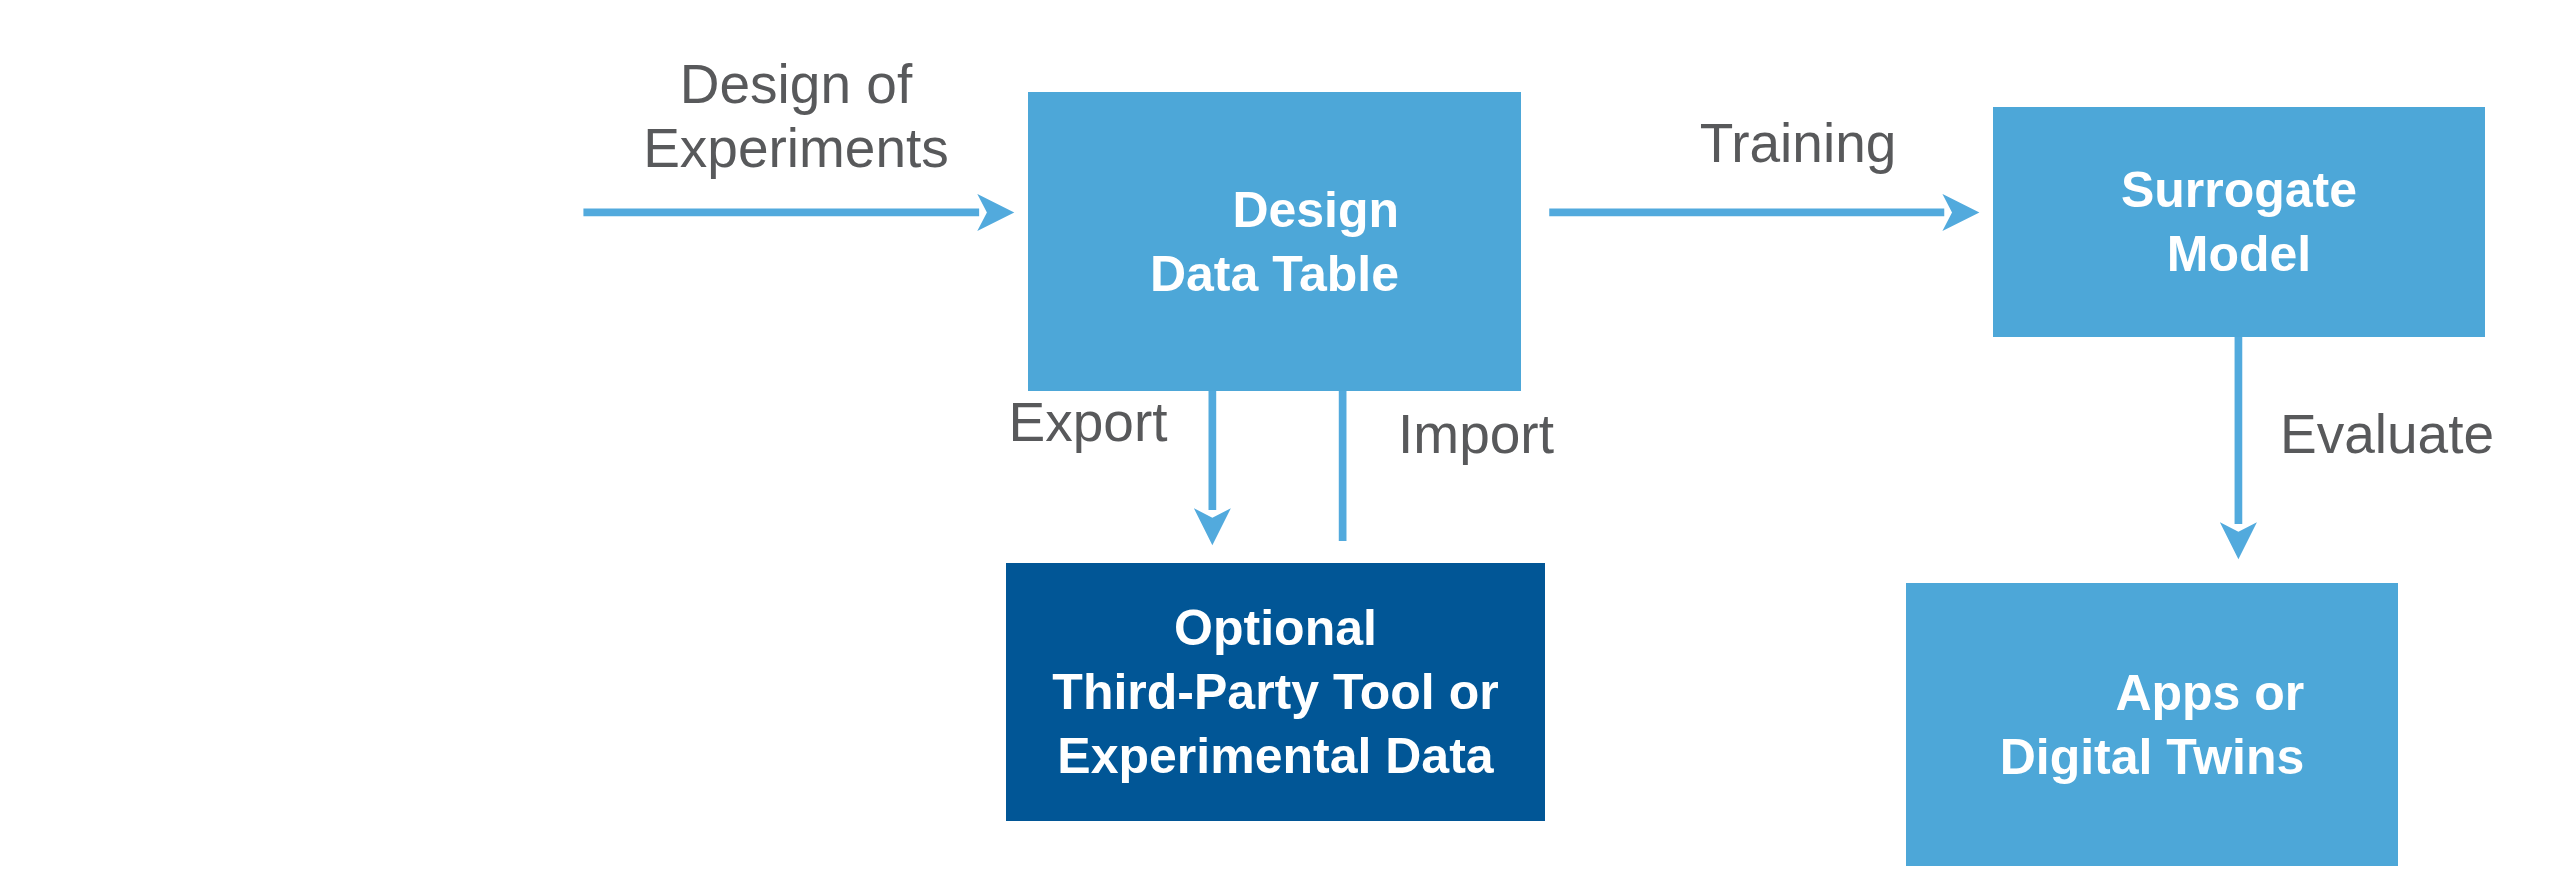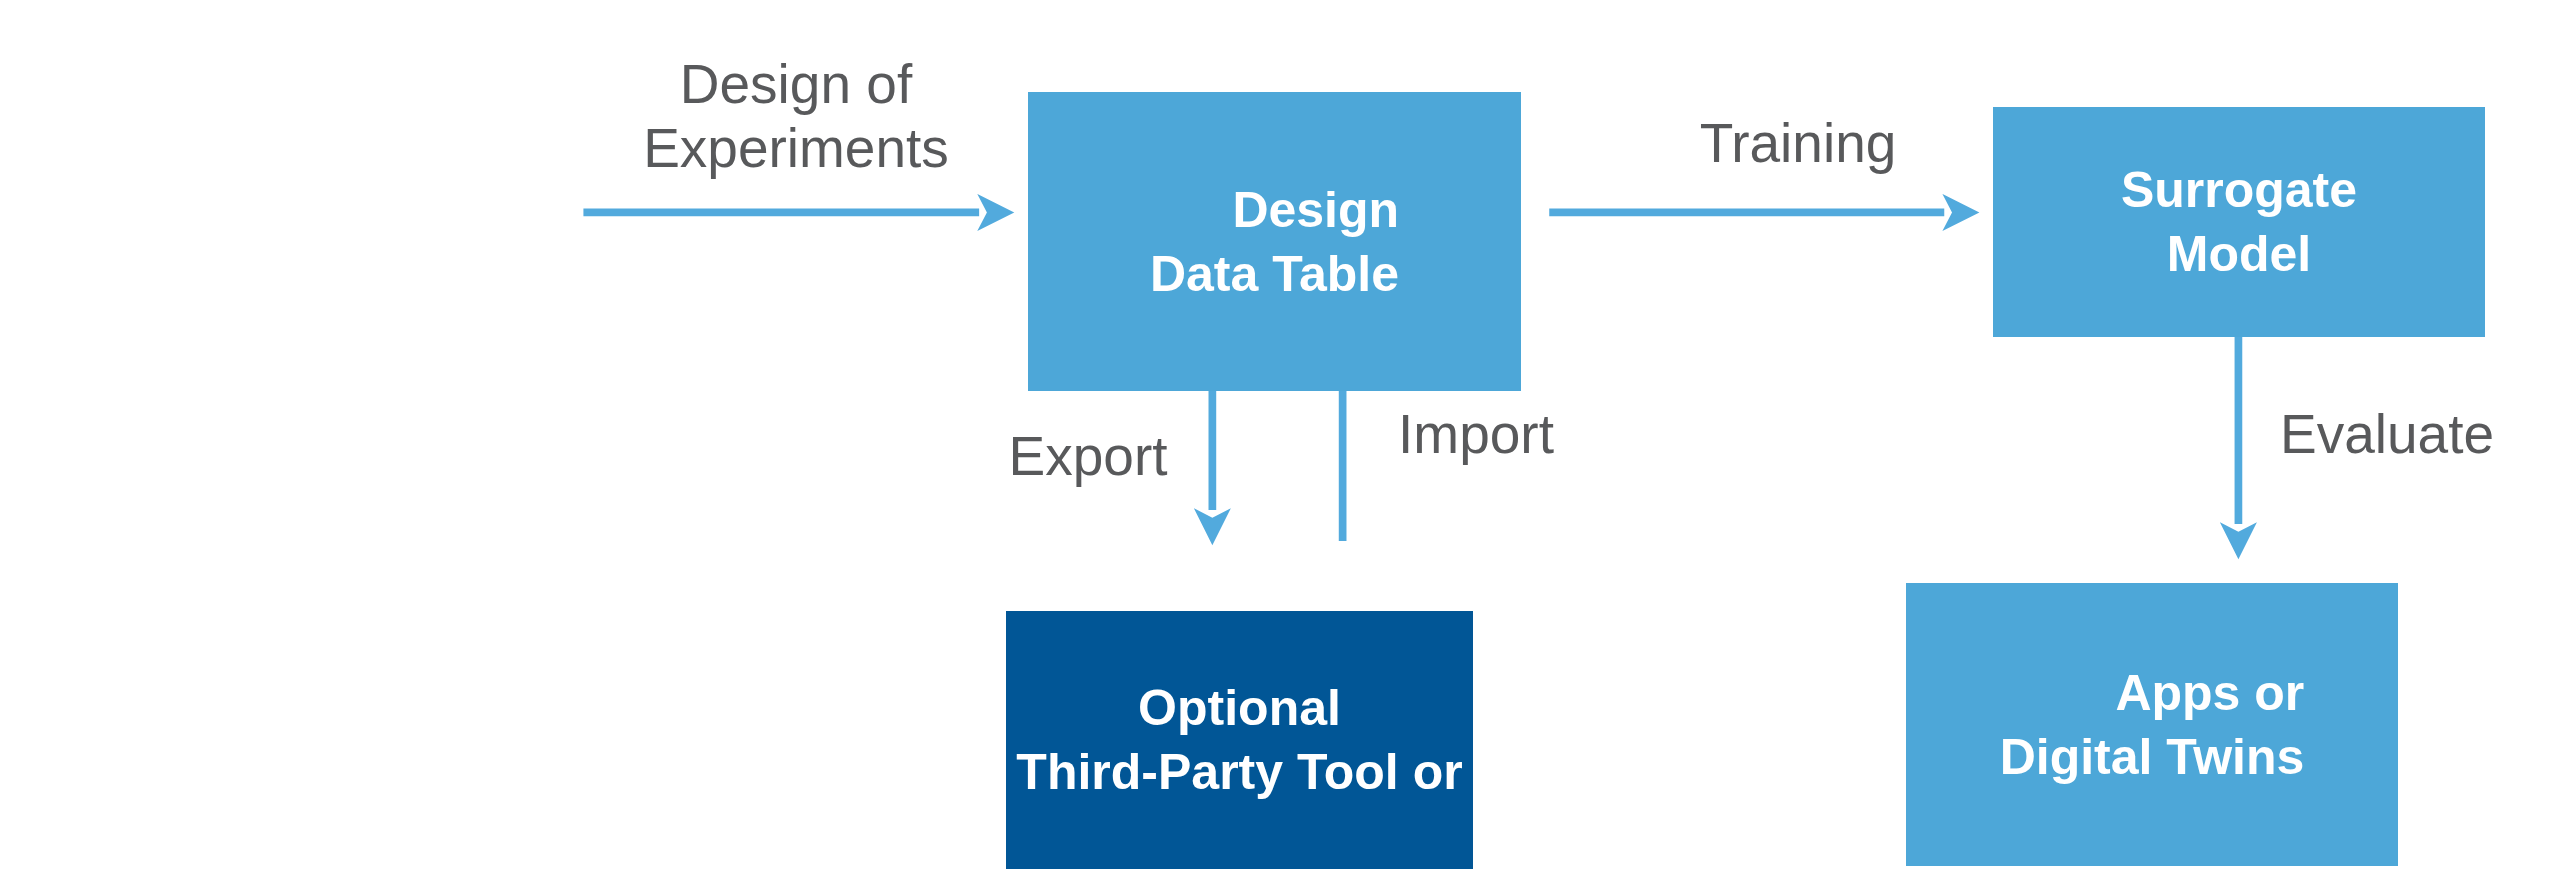--- a/index.html
+++ b/index.html
@@ -25,34 +25,34 @@
     font-weight: bold;
     font-size: 50px;
     line-height: 64px;
   }
   .node.light { background: var(--box-light, #4DA7D8); }
   .node.dark  { background: var(--box-dark, #015696); }
 
   #node-full-model        { left: 67px;   top: 83px; width: 491px; height: 230px; }
   #node-design-data-table { left: 1028px; top: 92px; width: 493px; height: 299px; text-align: right; }
   #node-surrogate-model   { left: 1993px; top: 83px; width: 492px; height: 230px; margin-top: 24px; }
-  #node-third-party       { left: 1006px; top: 563px; width: 467px; height: 258px; margin-top: 48px; }
+  #node-third-party       { left: 1006px; top: 563px; width: 539px; height: 258px; }
   #node-apps              { left: 1906px; top: 583px; width: 492px; height: 283px; text-align: right; }
 
   .edge-label {
     position: absolute;
     color: var(--label-text, #58595B);
     font-size: 55px;
     line-height: 64px;
     text-align: center;
     white-space: nowrap;
   }
   #label-doe      { left: 551px;  top: 52px;  width: 490px; }
   #label-training { left: 1588px; top: 111px; width: 420px; }
-  #label-export   { left: 878px; top: 424px; width: 420px; }
+  #label-export   { left: 878px; top: 390px; width: 420px; }
   #label-import   { left: 1266px; top: 402px; width: 420px; }
   #label-evaluate { left: 2177px; top: 402px; width: 420px; }
 
   svg.arrows {
     position: absolute;
     left: 0; top: 0;
     width: 2576px;
     height: 892px;
     pointer-events: none;
   }
@@ -103,20 +103,21 @@
     <div>
       <div>Surrogate</div>
       <div>Model</div>
     </div>
   </div>
 
   <div class="node dark" id="node-third-party">
     <div>
       <div>Optional</div>
       <div>Third-Party Tool or</div>
+      <div>Experimental Data</div>
     </div>
   </div>
 
   <div class="node light" id="node-apps">
     <div>
       <div>Apps or</div>
       <div>Digital Twins</div>
     </div>
   </div>
 

